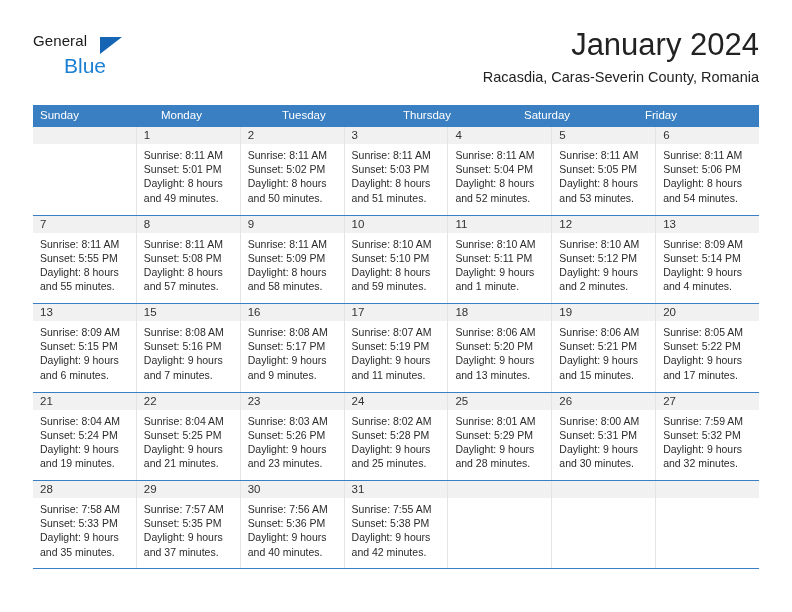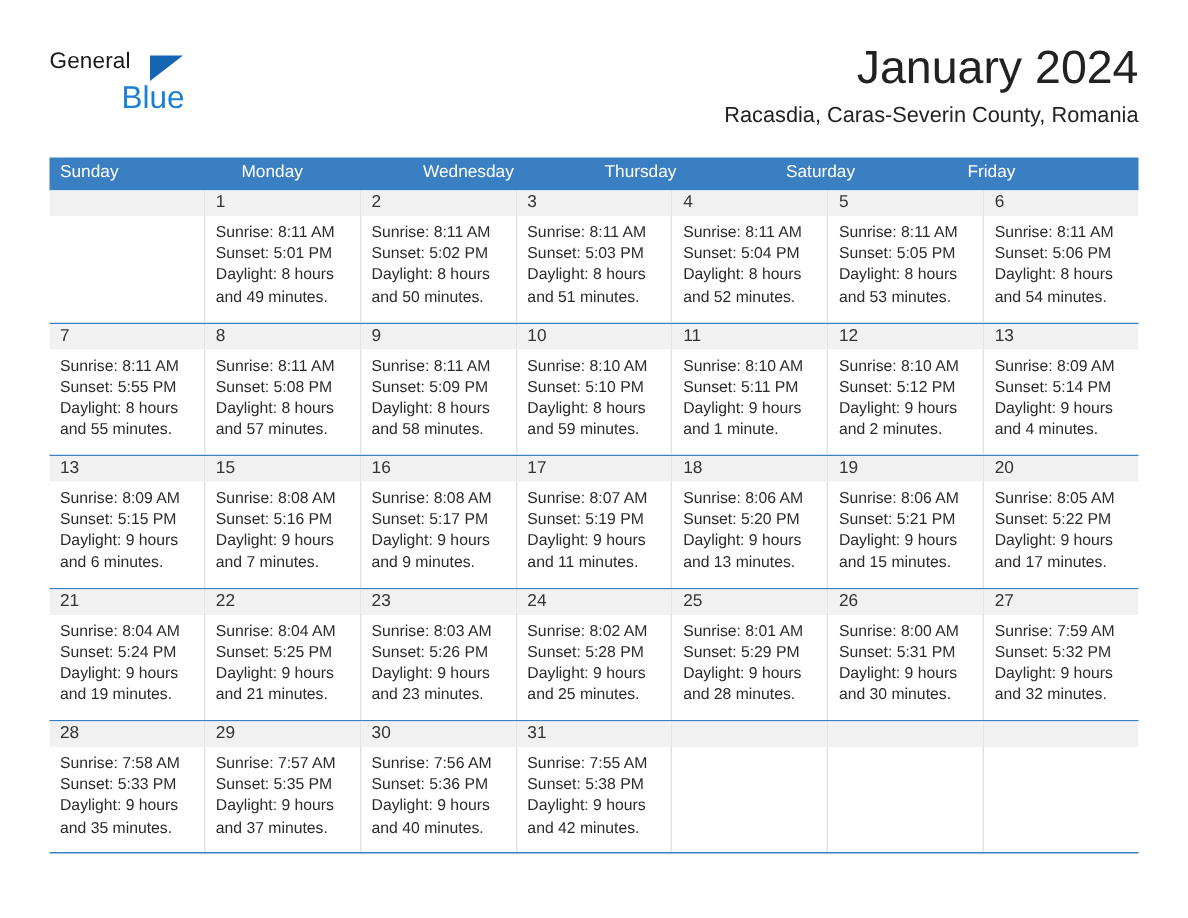--- a/index.html
+++ b/index.html
@@ -54,21 +54,20 @@
     border-top: 17px solid #1665b5;
     border-right: 22px solid transparent;
   }
   .logo-blue {
     position: absolute;
     left: 31px;
     top: 22px;
     font-size: 21px;
     color: #1b7fd4;
     font-family: "Liberation Sans", sans-serif;
-    margin-left: 17px;
   }
   .title-block {
     position: absolute;
     right: 0;
     top: 0;
     text-align: right;
   }
   .cal-title {
     font-size: 31px;
     color: #222222;
@@ -160,21 +159,21 @@
     <div class="title-block">
       <div class="cal-title">January 2024</div>
       <div class="cal-subtitle">Racasdia, Caras-Severin County, Romania</div>
     </div>
   </div>
 
   <div class="calendar">
     <div class="weekdays">
       <div class="weekday">Sunday</div>
       <div class="weekday">Monday</div>
-      <div class="weekday">Wednesday</div>
+      <div class="weekday">Tuesday</div>
       <div class="weekday">Thursday</div>
       <div class="weekday">Saturday</div>
       <div class="weekday">Friday</div>
     </div>
     <div id="weeks-container">
         <div class="week">
           <div class="day empty">
             <div class="daynum"></div>
           </div>
           <div class="day">

